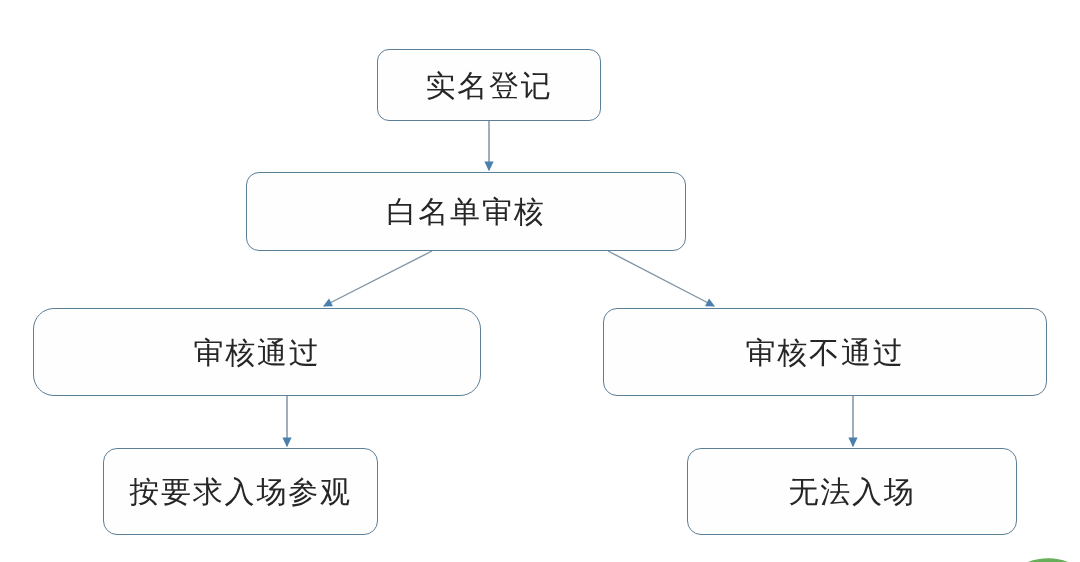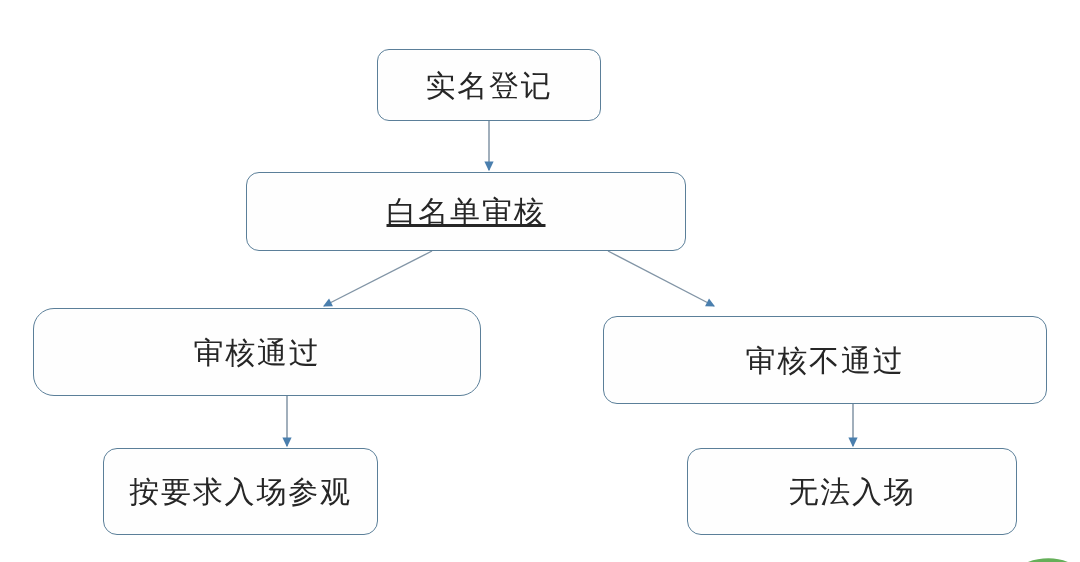--- a/index.html
+++ b/index.html
@@ -56,32 +56,31 @@
   
   #node-realname {
     left: 377px;  top: 49px;   width: 224px; height: 72px;
     border-radius: 12px;
   }
   #node-realname .node-label { font-size: 30px; }
 
   #node-whitelist {
     left: 246px;  top: 172px;  width: 440px; height: 79px;
     border-radius: 13px;
-    text-decoration: underline;
   }
   #node-whitelist .node-label { font-size: 30px; }
 
   #node-pass {
     left: 33px;   top: 308px;  width: 448px; height: 88px;
     border-radius: 21px;
   }
   #node-pass .node-label { font-size: 30px; }
 
   #node-fail {
-    left: 603px;  top: 316px;  width: 444px; height: 88px;
+    left: 603px;  top: 308px;  width: 444px; height: 88px;
     border-radius: 14px;
   }
   #node-fail .node-label { font-size: 30px; }
 
   #node-enter {
     left: 103px;  top: 448px;  width: 275px; height: 87px;
     border-radius: 14px;
   }
   #node-enter .node-label { font-size: 30px; }
 

